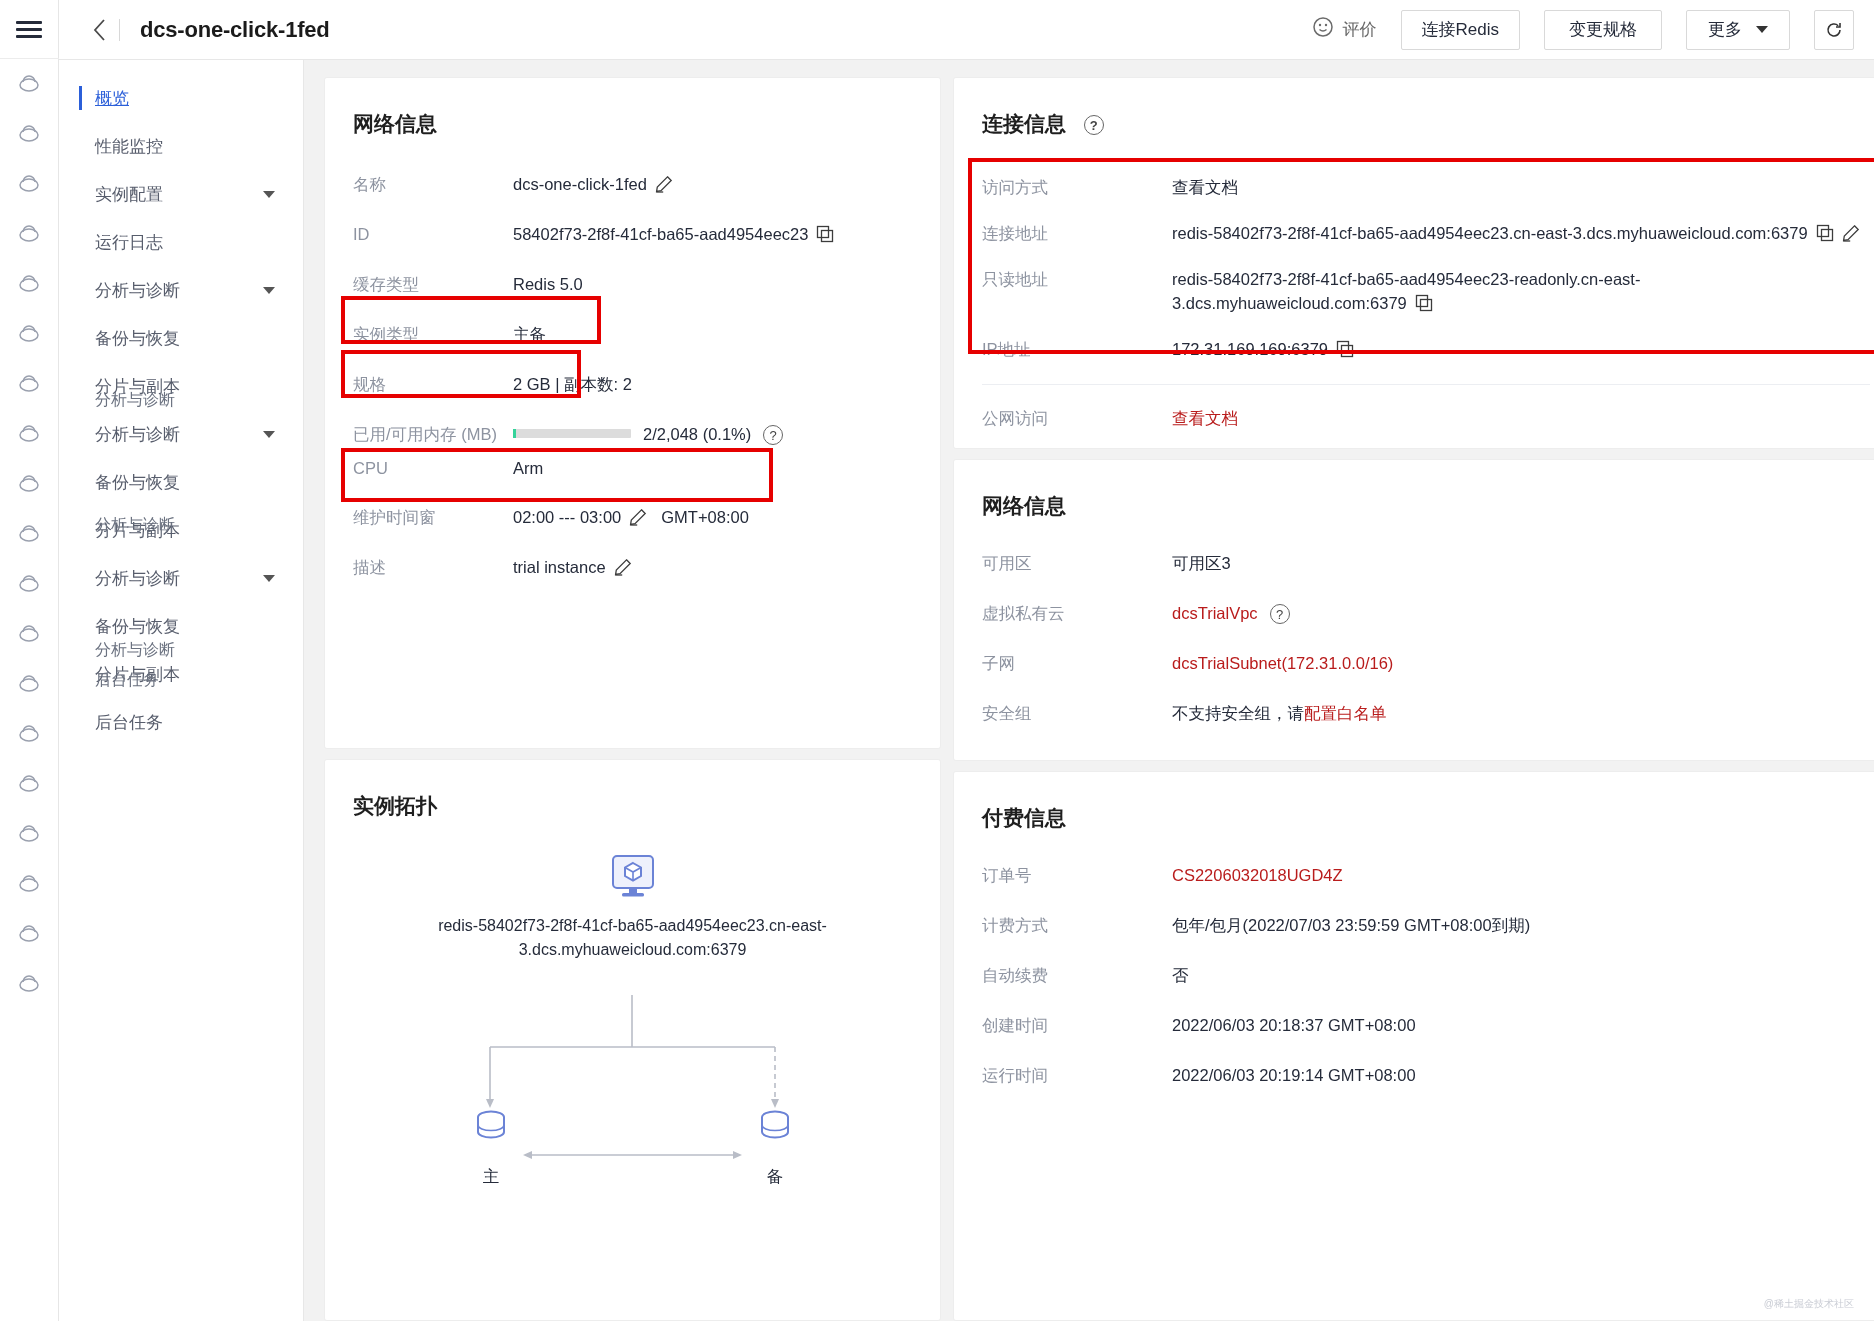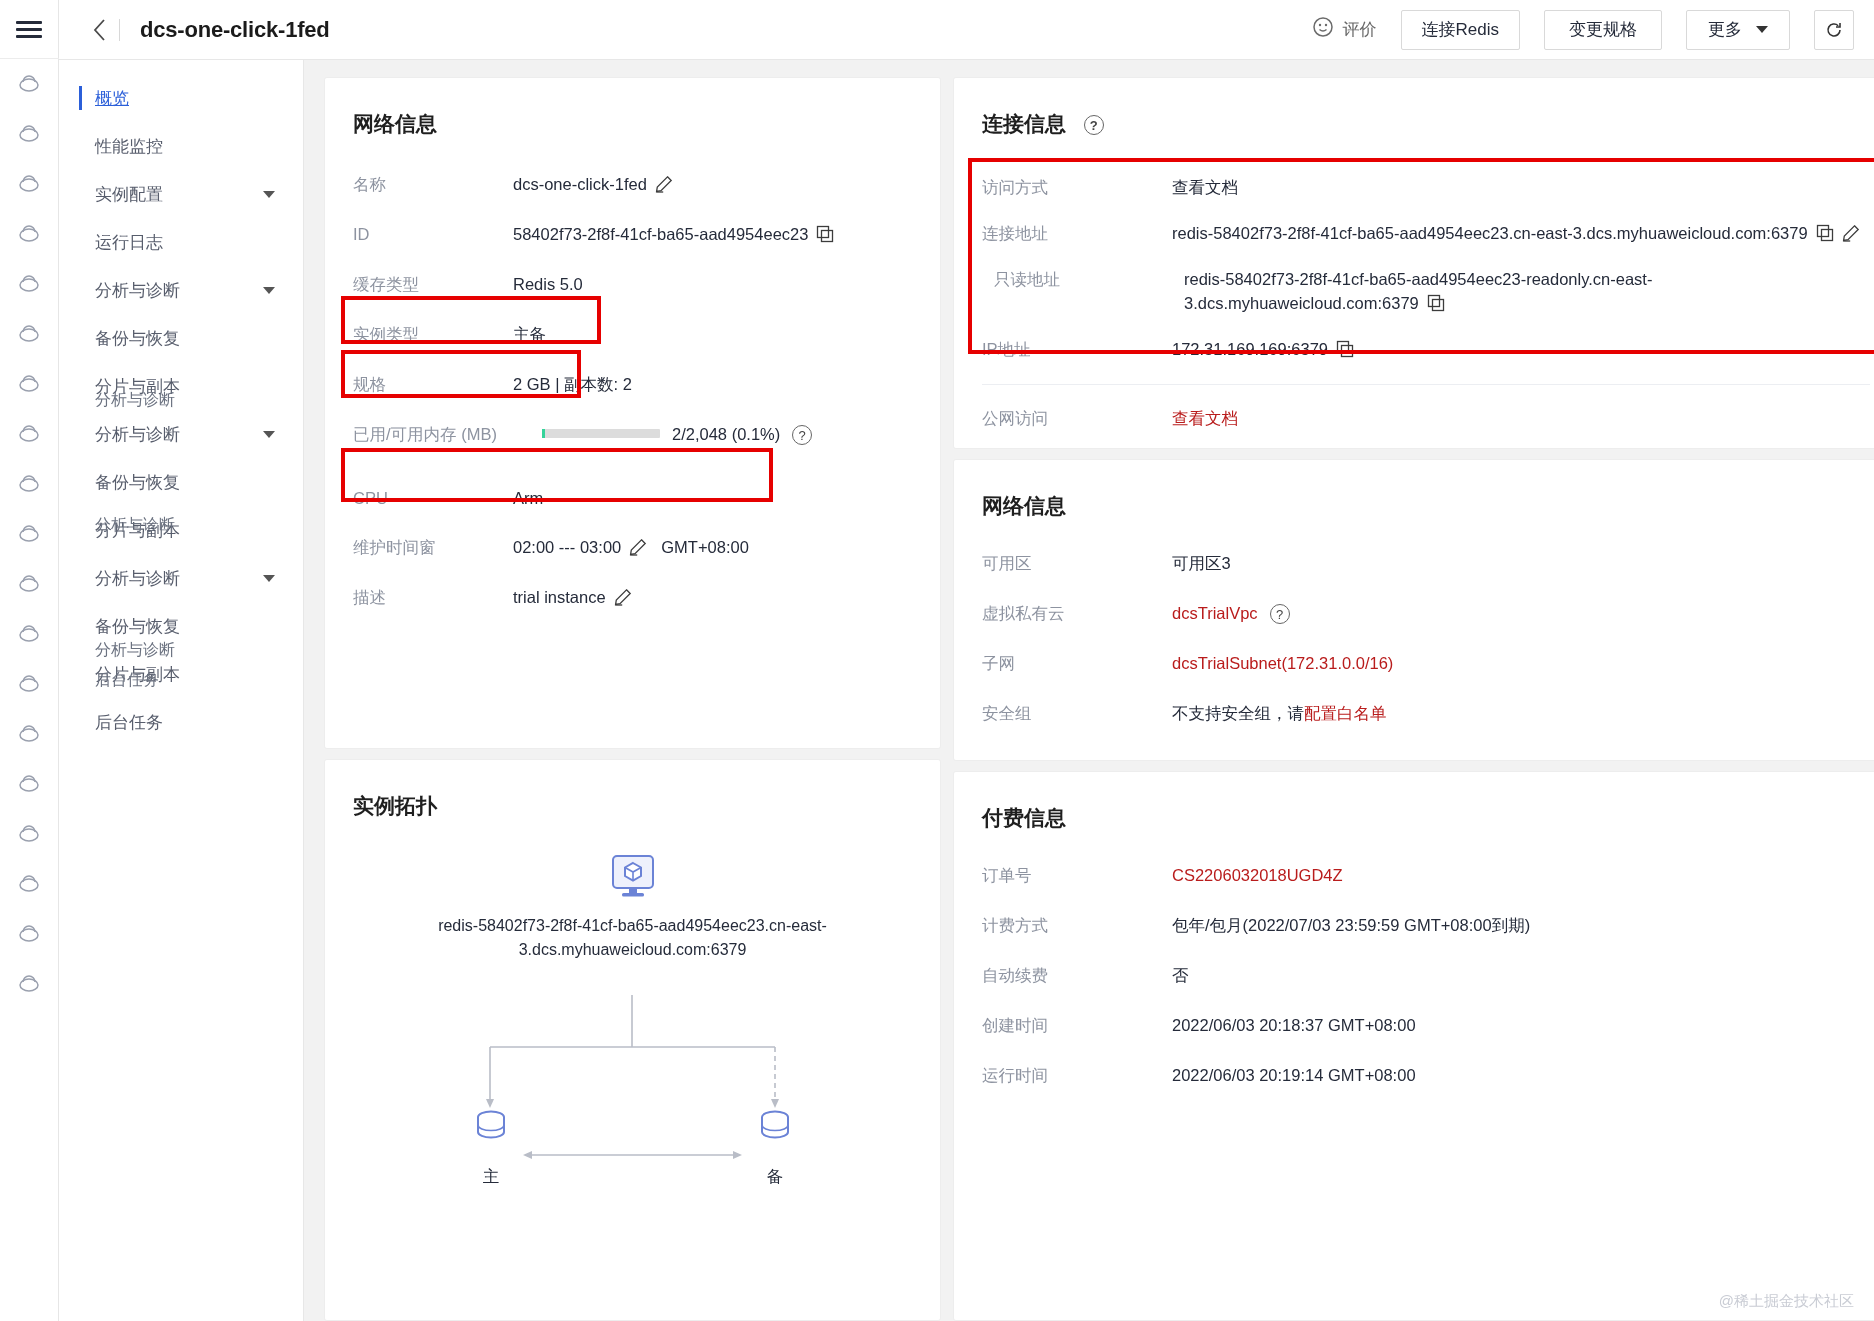--- a/index.html
+++ b/index.html
@@ -139,21 +139,21 @@
   
   .hl { position:absolute; border: 4px solid #e60000; pointer-events:none; }
 
   
   .topo-host { text-align:center; }
   .topo-addr { font-size:16px; color:#252b3a; line-height:1.5; }
   .node-label { font-size:16.5px; color:#252b3a; text-align:center; margin-top:10px; }
 
   .watermark {
     position:absolute; right: 20px; bottom: 10px;
-    font-size: 15px; color:#c9ccd4;
+    font-size: 10px; color:#c9ccd4;
   }
 </style>
 </head>
 <body>
 
 <div class="screen">
 
   <div class="rail">
     <div class="rail-hamburger">
       <div class="ham-bars">
@@ -397,21 +397,21 @@
             <div class="val"><span>Redis 5.0</span></div>
           </div>
           <div class="row" style="margin-bottom: 26px; --lw: 160;">
             <div class="lbl" style="flex-basis: 160px;">实例类型</div>
             <div class="val"><span>主备</span></div>
           </div>
           <div class="row" style="margin-bottom: 26px; --lw: 160;">
             <div class="lbl" style="flex-basis: 160px;">规格</div>
             <div class="val"><span>2 GB | 副本数: 2</span></div>
           </div>
-          <div class="row" style="margin-bottom: 40px; gap: 29px; --lw: 160;">
+          <div class="row" style="margin-bottom: 10px; --lw: 160;">
             <div class="lbl" style="flex-basis: 160px;">已用/可用内存 (MB)</div>
             <div class="val"><span class="mem-bar"><i></i></span><span>2/2,048 (0.1%)</span><span class="qmark" style="margin-left: 12px;">?</span></div>
           </div>
           <div class="row" style="margin-bottom: 26px; --lw: 160;">
             <div class="lbl" style="flex-basis: 160px;">CPU</div>
             <div class="val"><span>Arm</span></div>
           </div>
           <div class="row" style="margin-bottom: 26px; --lw: 160;">
             <div class="lbl" style="flex-basis: 160px;">维护时间窗</div>
             <div class="val"><span>02:00 --- 03:00</span><span><svg class="pencil" width="18" height="18" viewBox="0 0 18 18">
@@ -501,21 +501,21 @@
             <div class="lbl" style="flex-basis: 190px;">连接地址</div>
             <div class="val"><span>redis-58402f73-2f8f-41cf-ba65-aad4954eec23.cn-east-3.dcs.myhuaweicloud.com:6379</span><span><svg class="copy" width="18" height="18" viewBox="0 0 18 18">
                   <rect x="1.5" y="1.5" width="11" height="11" fill="none" stroke="#3c3c3c" stroke-width="1.3"></rect>
                   <rect x="5.5" y="5.5" width="11" height="11" fill="none" stroke="#3c3c3c" stroke-width="1.3"></rect>
                 </svg></span><span><svg class="pencil" width="18" height="18" viewBox="0 0 18 18">
                   <path d="M12.5 1.8l3.7 3.7L6 15.7 1.6 16.4 2.3 12z" fill="none" stroke="#3c3c3c" stroke-width="1.3"></path>
                   <path d="M1.2 17h7" stroke="#3c3c3c" stroke-width="1.3"></path>
                 </svg></span></div>
           </div>
           <div class="row" style="margin-bottom: 22px; --lw: 190;">
-            <div class="lbl" style="flex-basis: 190px; margin-left: 12px;">只读地址</div>
+            <div class="lbl" style="flex-basis: 190px;">只读地址</div>
             <div class="val"><span>redis-58402f73-2f8f-41cf-ba65-aad4954eec23-readonly.cn-east-3.dcs.myhuaweicloud.com:6379</span><span><svg class="copy" width="18" height="18" viewBox="0 0 18 18">
                   <rect x="1.5" y="1.5" width="11" height="11" fill="none" stroke="#3c3c3c" stroke-width="1.3"></rect>
                   <rect x="5.5" y="5.5" width="11" height="11" fill="none" stroke="#3c3c3c" stroke-width="1.3"></rect>
                 </svg></span></div>
           </div>
           <div class="row" style="margin-bottom: 22px; --lw: 190;">
             <div class="lbl" style="flex-basis: 190px;">IP地址</div>
             <div class="val"><span>172.31.169.169:6379</span><span><svg class="copy" width="18" height="18" viewBox="0 0 18 18">
                   <rect x="1.5" y="1.5" width="11" height="11" fill="none" stroke="#3c3c3c" stroke-width="1.3"></rect>
                   <rect x="5.5" y="5.5" width="11" height="11" fill="none" stroke="#3c3c3c" stroke-width="1.3"></rect>

